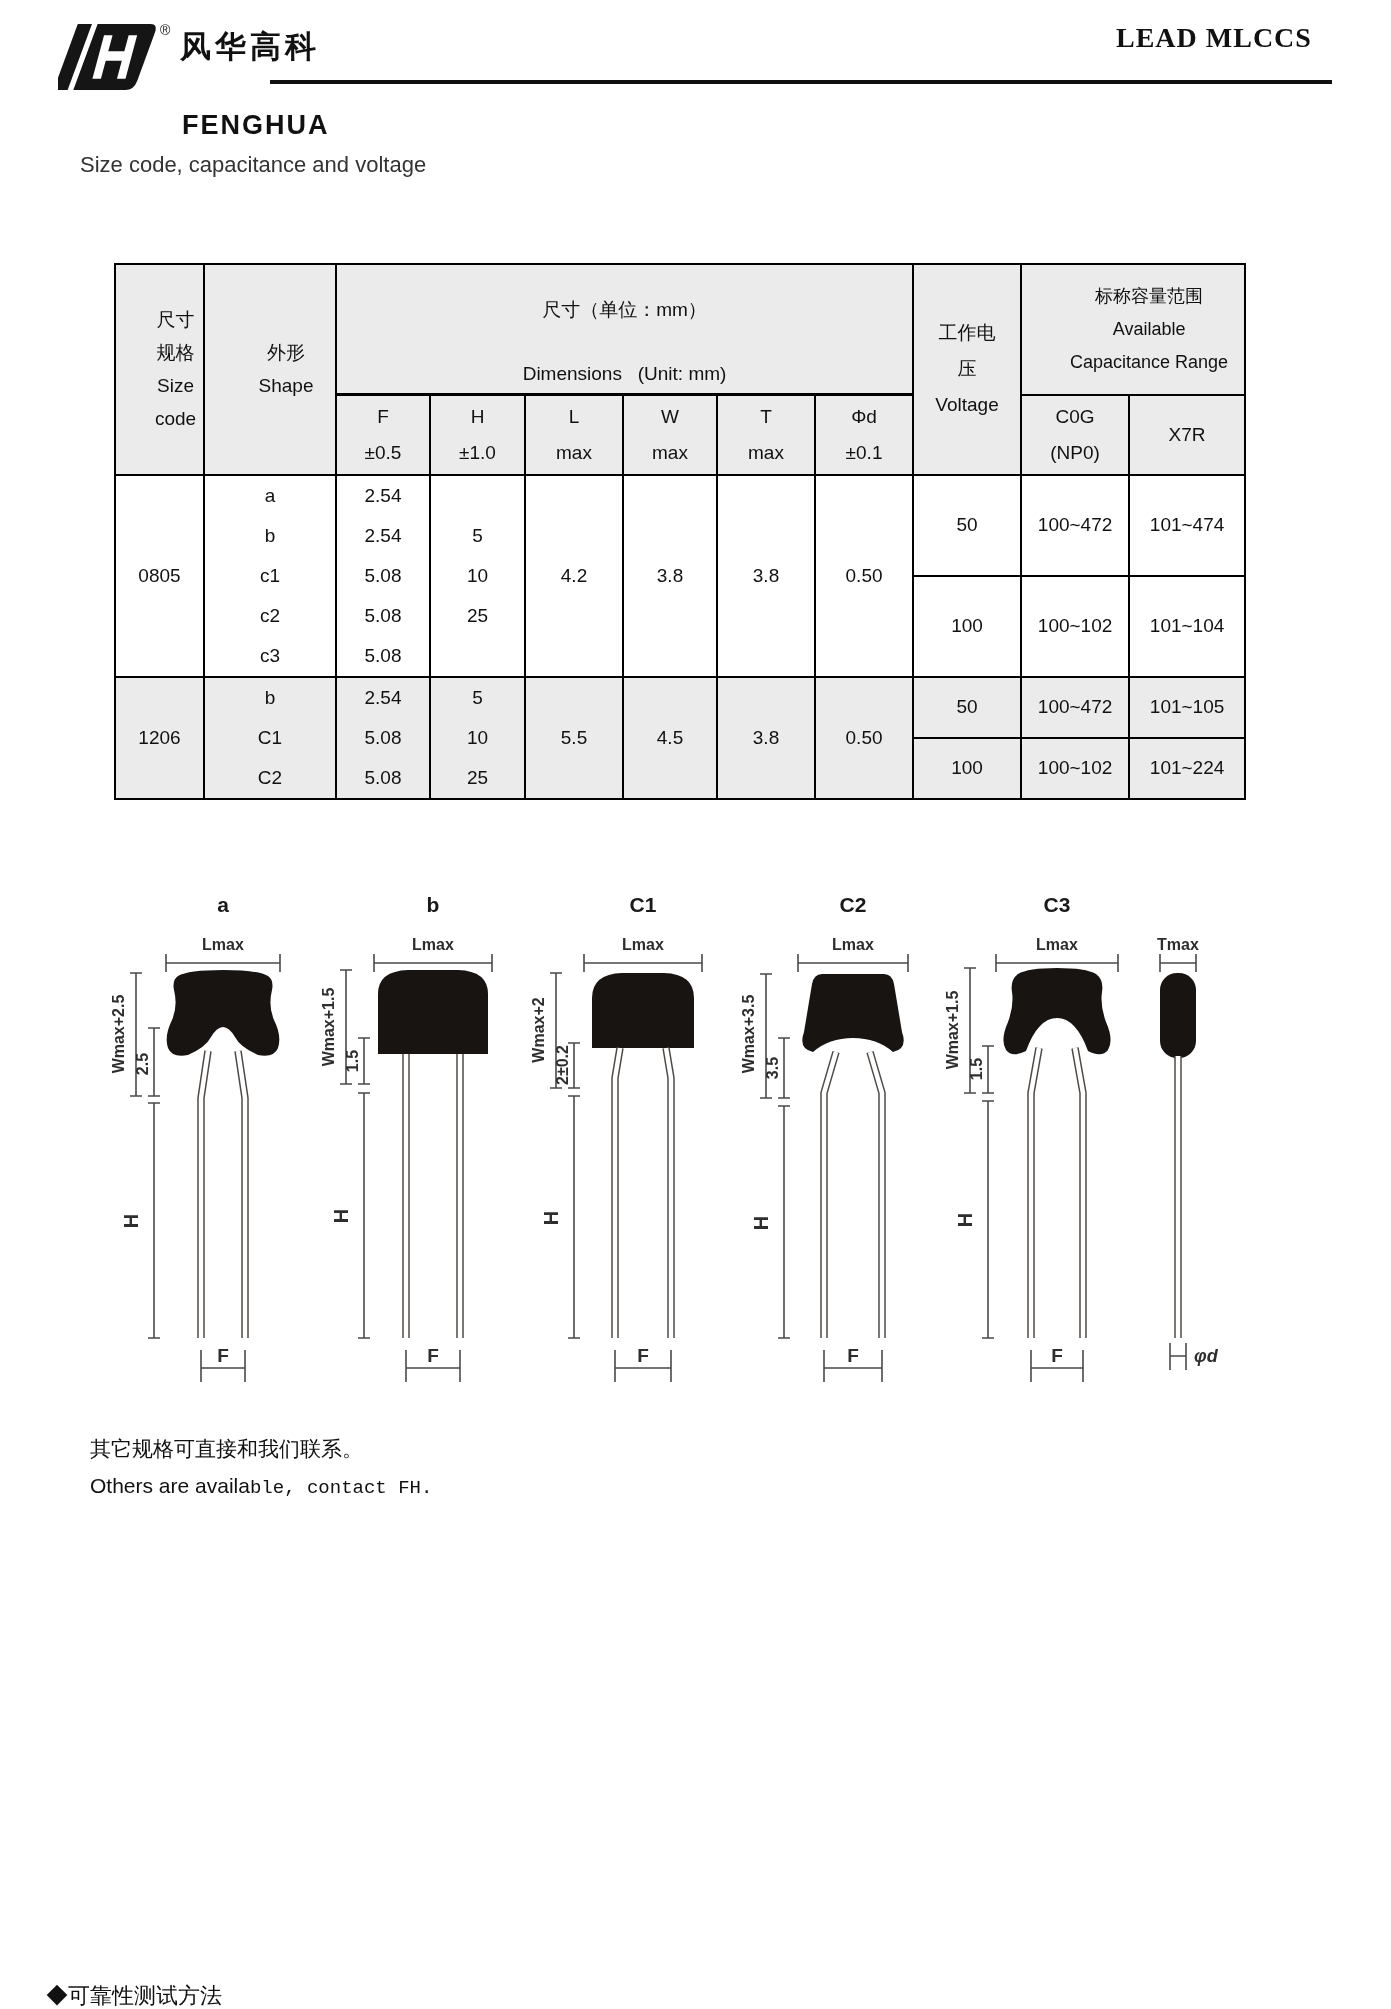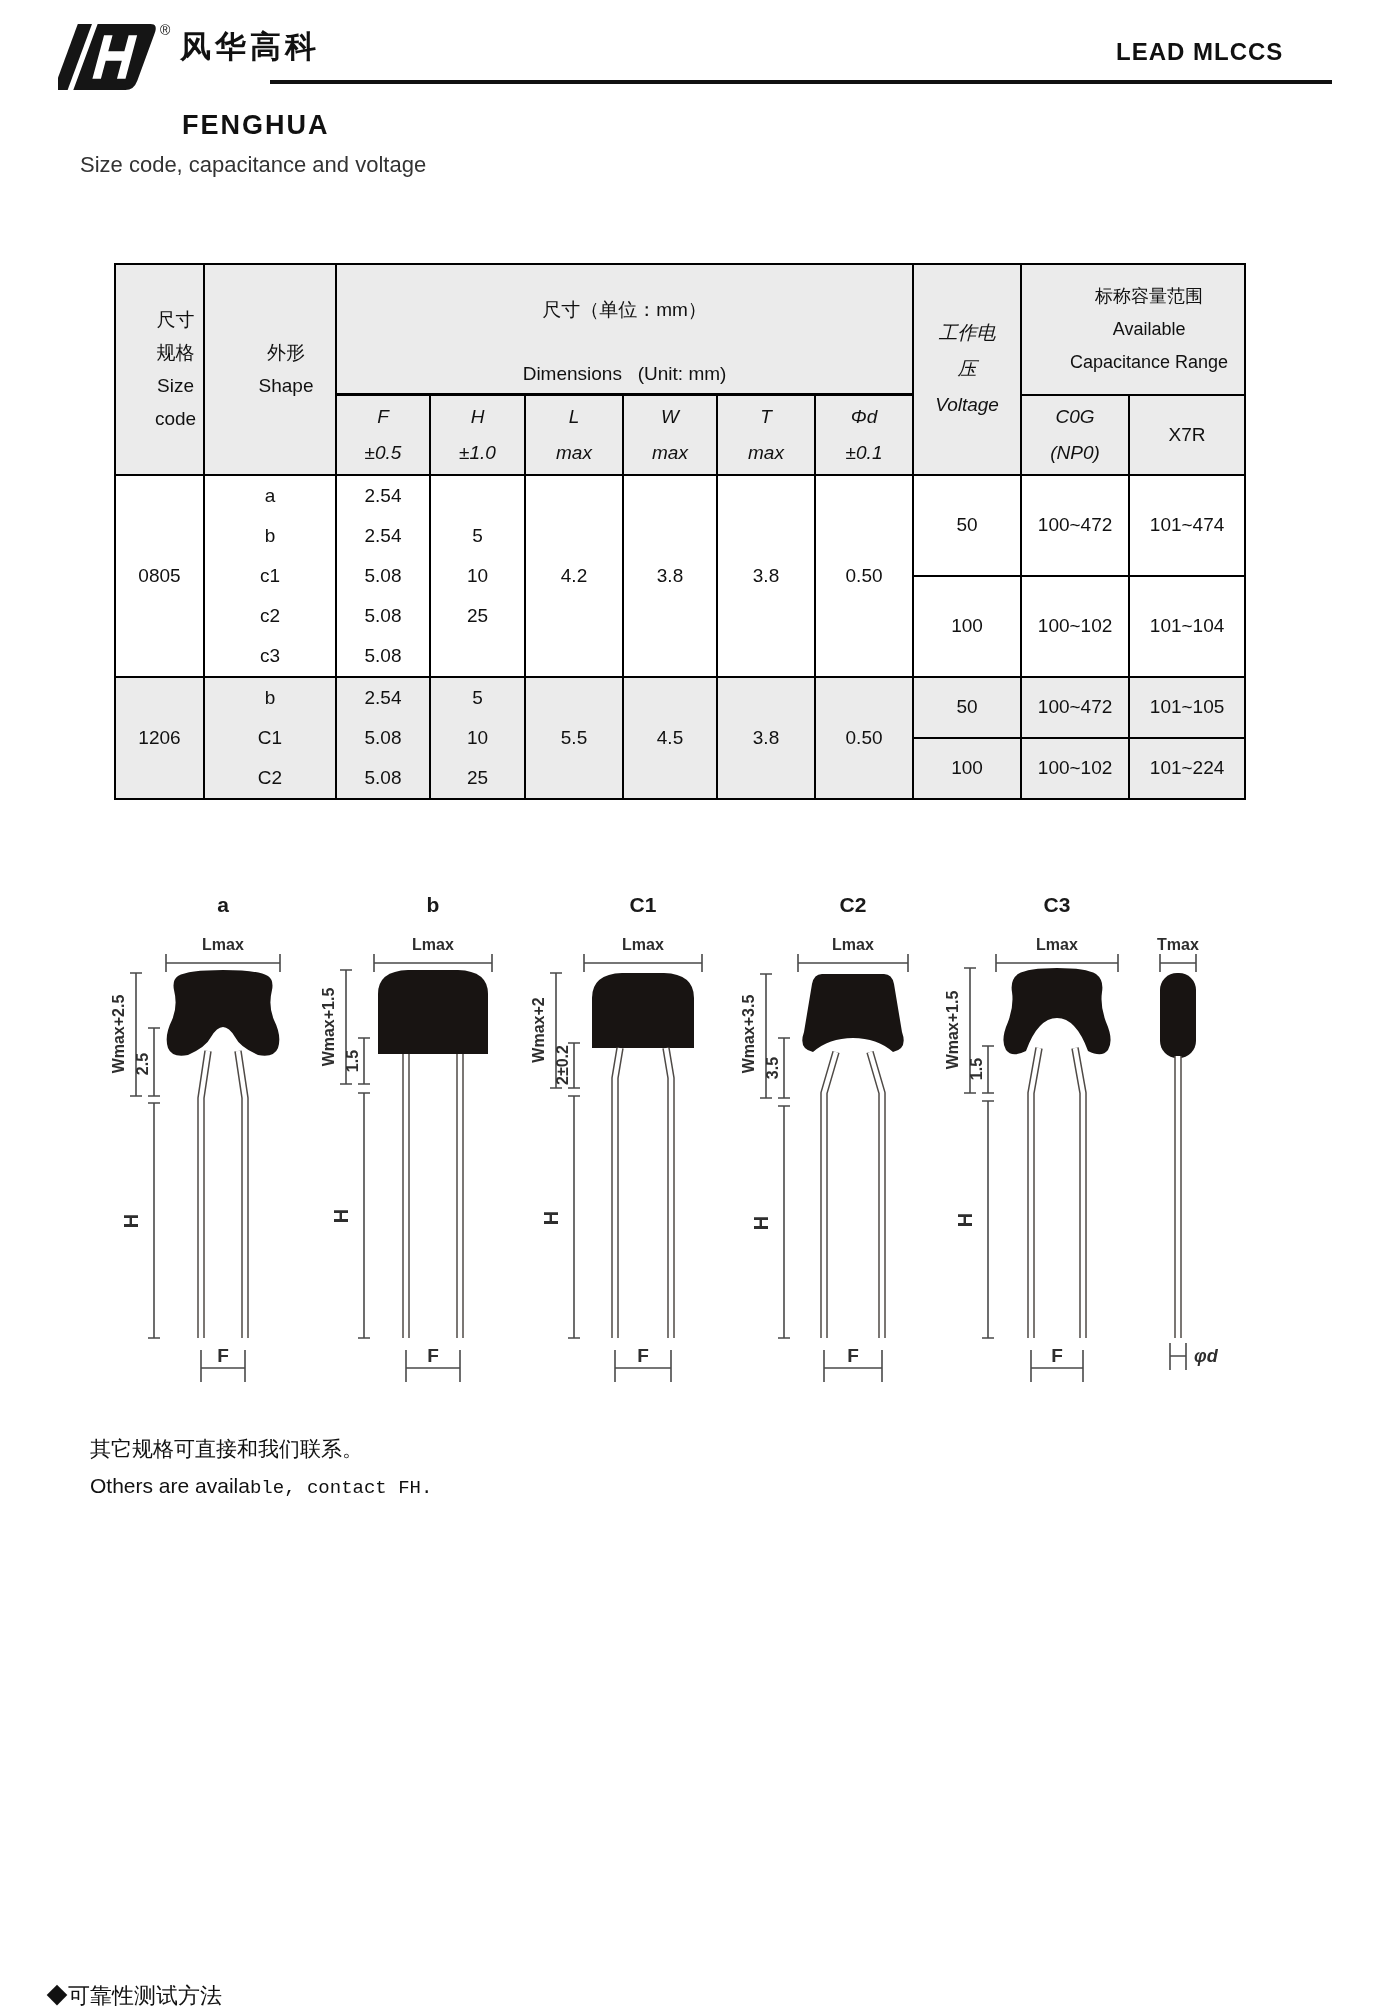--- a/index.html
+++ b/index.html
@@ -4,38 +4,38 @@
 <style>
   html,body{margin:0;padding:0;background:#fff;}
   #page{position:relative;width:1391px;height:2009px;background:#ffffff;
         font-family:"Liberation Sans",sans-serif;color:#111;overflow:hidden;}
 
   
   .logo-mark{position:absolute;left:58px;top:20px;}
   .reg-mark{position:absolute;left:160px;top:22px;font-size:14px;color:#111;}
   .logo-cn{position:absolute;left:180px;top:26px;font-size:31px;font-weight:bold;letter-spacing:4px;}
   .logo-en{position:absolute;left:182px;top:62px;font-size:27px;font-weight:bold;letter-spacing:2px;margin-top:48px;}
-  .doc-title{position:absolute;left:1116px;top:38px;font-size:24px;font-weight:bold;letter-spacing:1px;}
+  .doc-title{position:absolute;left:1116px;top:22px;font-size:28px;font-weight:bold;letter-spacing:1px;font-family:Liberation Serif, serif;}
   .header-rule{position:absolute;left:270px;top:80px;width:1062px;height:4px;background:#111;}
 
   
   .section-title{position:absolute;left:80px;top:152px;font-size:22px;color:#333;}
 
   
   .tbl-wrap{position:absolute;left:114px;top:263px;}
   table.spec{border-collapse:collapse;table-layout:fixed;width:1130px;}
   table.spec td{border:2px solid #000;text-align:center;vertical-align:middle;
                 font-size:19px;padding:0;color:#111;}
   td.hd{background:#ebebeb;}
   td.shade{background:#ebebeb;}
   tr.h1{height:117px;} tr.h2{height:80px;}
   tr.b50{height:100px;} tr.b50b{height:100px;}
   tr.s30{height:60px;} tr.s30b{height:60px;}
   .lines{display:flex;flex-direction:column;justify-content:center;height:100%;}
-  .lh33 div{line-height:33px;padding-left:32px;} .lh36 div{line-height:36px;font-style:italic;}
+  .lh33 div{line-height:33px;padding-left:32px;} .lh36 div{line-height:36px;}
   .lh38 div{line-height:38px;margin-top:26px;} .lh40 div{line-height:40px;}
   .pre{white-space:pre;}
   .bb3{border-bottom:3px solid #000 !important;}
 
   
   .diag{position:absolute;top:888px;}
   .d-a{left:108px;} .d-b{left:318px;} .d-c1{left:528px;}
   .d-c2{left:738px;} .d-c3{left:942px;} .d-t{left:1118px;}
   text{font-family:"Liberation Sans",sans-serif;}
   .shape-label{font-size:21px;font-weight:bold;fill:#1a1a1a;}

